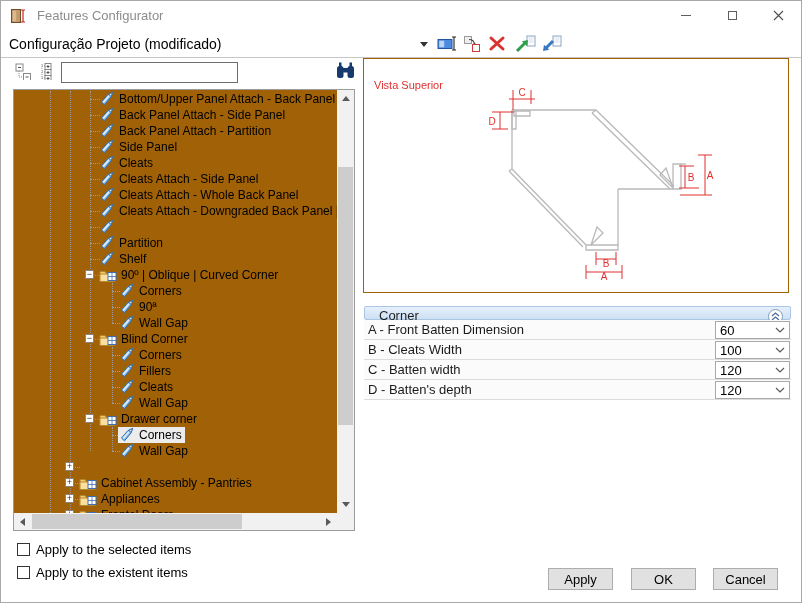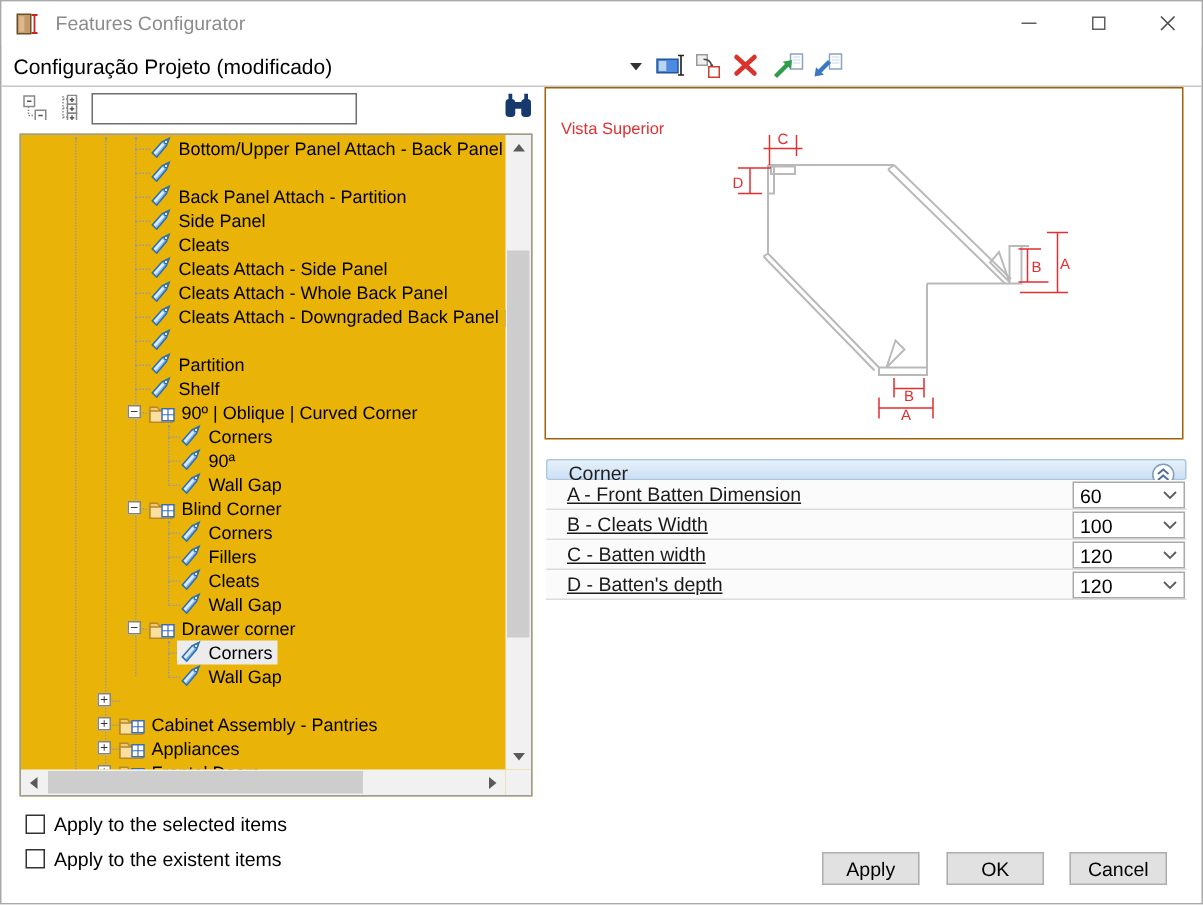--- a/index.html
+++ b/index.html
@@ -20,21 +20,21 @@
   .cfgname{position:absolute;left:8px;top:0;line-height:26px;font-size:14px;color:#000;}
   .ddarrow{position:absolute;left:419px;top:11px;width:0;height:0;border-left:4px solid transparent;border-right:4px solid transparent;border-top:5px solid #333;}
   .tbicon{position:absolute;top:4px;}
   .hsep{position:absolute;left:0;top:56px;width:802px;height:1px;background:#c6c6c6;}
 
   
   .treetool{position:absolute;top:60px;}
   .search-input{position:absolute;left:60px;top:61px;width:177px;height:21px;border:1px solid #6e6e6e;font-size:13px;padding:0 4px;outline:none;}
 
   
-  .treebox{position:absolute;left:12px;top:88px;width:342px;height:442px;border:1px solid #9c9c9c;background:#eab308;}
+  .treebox{position:absolute;left:12px;top:88px;width:342px;height:442px;border:1px solid #9c9c9c;background:#a16207;}
   .treerows{position:absolute;left:0;top:1px;width:323px;height:422px;overflow:hidden;}
   .vguide{position:absolute;width:1px;border-left:1px dotted #9a9a9a;}
   .trow{position:relative;height:16px;width:450px;}
   .stub{position:absolute;top:8px;height:1px;border-top:1px dotted #9a9a9a;}
   .expander{position:absolute;top:3px;width:9px;height:9px;background:#fff;border:1px solid #848484;font-size:9px;line-height:7px;text-align:center;color:#333;}
   .rowbox{position:absolute;top:0;height:16px;display:flex;align-items:center;gap:4px;padding:0 3px 0 1px;white-space:nowrap;}
   .rowbox.sel{background:#ececec;}
   .tlabel{font-size:12px;color:#000;}
 
   
@@ -52,21 +52,21 @@
 
   
   .diagram{position:absolute;left:362px;top:57px;width:426px;height:235px;border:1px solid #a16207;background:#fff;}
 
   
   .corner{position:absolute;left:363px;top:305px;width:427px;}
   .chead{position:relative;height:14px;background:linear-gradient(#e6f0fb,#cde0f4);border:1px solid #aac6e2;border-radius:2px;}
   .chead .ctitle{position:absolute;left:14px;top:0;line-height:18px;font-size:13px;color:#1f1f1f;}
   .collapsebtn{position:absolute;right:7px;top:1.5px;width:15px;height:15px;border:1px solid #7f9db9;border-radius:50%;background:#fff;display:flex;align-items:center;justify-content:center;}
   .crow{position:relative;height:20px;border-bottom:1px solid #dcdcdc;background:#fbfbfb;}
-  .clabel{position:absolute;left:14px;top:0;line-height:20px;font-size:13px;color:#1a1a1a;text-decoration:underline;}
+  .clabel{position:absolute;left:4px;top:0;line-height:20px;font-size:13px;color:#1a1a1a;}
   .ccombo{position:absolute;left:351px;top:1px;width:75px;height:18px;border:1px solid #a9a9a9;background:#fff;display:flex;align-items:center;}
   .cval{flex:1;font-size:13px;padding-left:4px;color:#000;}
   .chev{margin-right:4px;}
 
   
   .cbrow{position:absolute;left:16px;display:flex;align-items:center;gap:6px;}
   .cbbox{width:13px;height:13px;border:1px solid #333;background:#fff;display:inline-block;}
   .cblabel{font-size:13px;color:#000;}
   .btn{position:absolute;top:567px;width:65px;height:22px;background:#e1e1e1;border:1px solid #adadad;font-size:13px;color:#000;display:flex;align-items:center;justify-content:center;}
 </style>
@@ -193,20 +193,21 @@
           </span>
         </div>
         <div class="trow">
           <span class="stub" style="left: 76px; width: 10px;"></span>
           <span class="rowbox" style="left: 84px;">
             <svg width="16" height="16" viewBox="0 0 16 16">
               <path d="M2.5,11 L9,3.5 L13.8,1.2 L12,6 L5.5,13.8 Z" fill="#7ab4e8" stroke="#2f6fae" stroke-width="1"></path>
               <path d="M3.5,10.8 L9.3,4.2 L10.6,5.5 L4.8,12.2 Z" fill="#ddeaf8"></path>
               <circle cx="11.7" cy="3.6" r="1.1" fill="#fff" stroke="#2f6fae" stroke-width="0.8"></circle>
             </svg>
+            <span class="tlabel">Back Panel Attach - Side Panel</span>
           </span>
         </div>
         <div class="trow">
           <span class="stub" style="left: 76px; width: 10px;"></span>
           <span class="rowbox" style="left: 84px;">
             <svg width="16" height="16" viewBox="0 0 16 16">
               <path d="M2.5,11 L9,3.5 L13.8,1.2 L12,6 L5.5,13.8 Z" fill="#7ab4e8" stroke="#2f6fae" stroke-width="1"></path>
               <path d="M3.5,10.8 L9.3,4.2 L10.6,5.5 L4.8,12.2 Z" fill="#ddeaf8"></path>
               <circle cx="11.7" cy="3.6" r="1.1" fill="#fff" stroke="#2f6fae" stroke-width="0.8"></circle>
             </svg>

